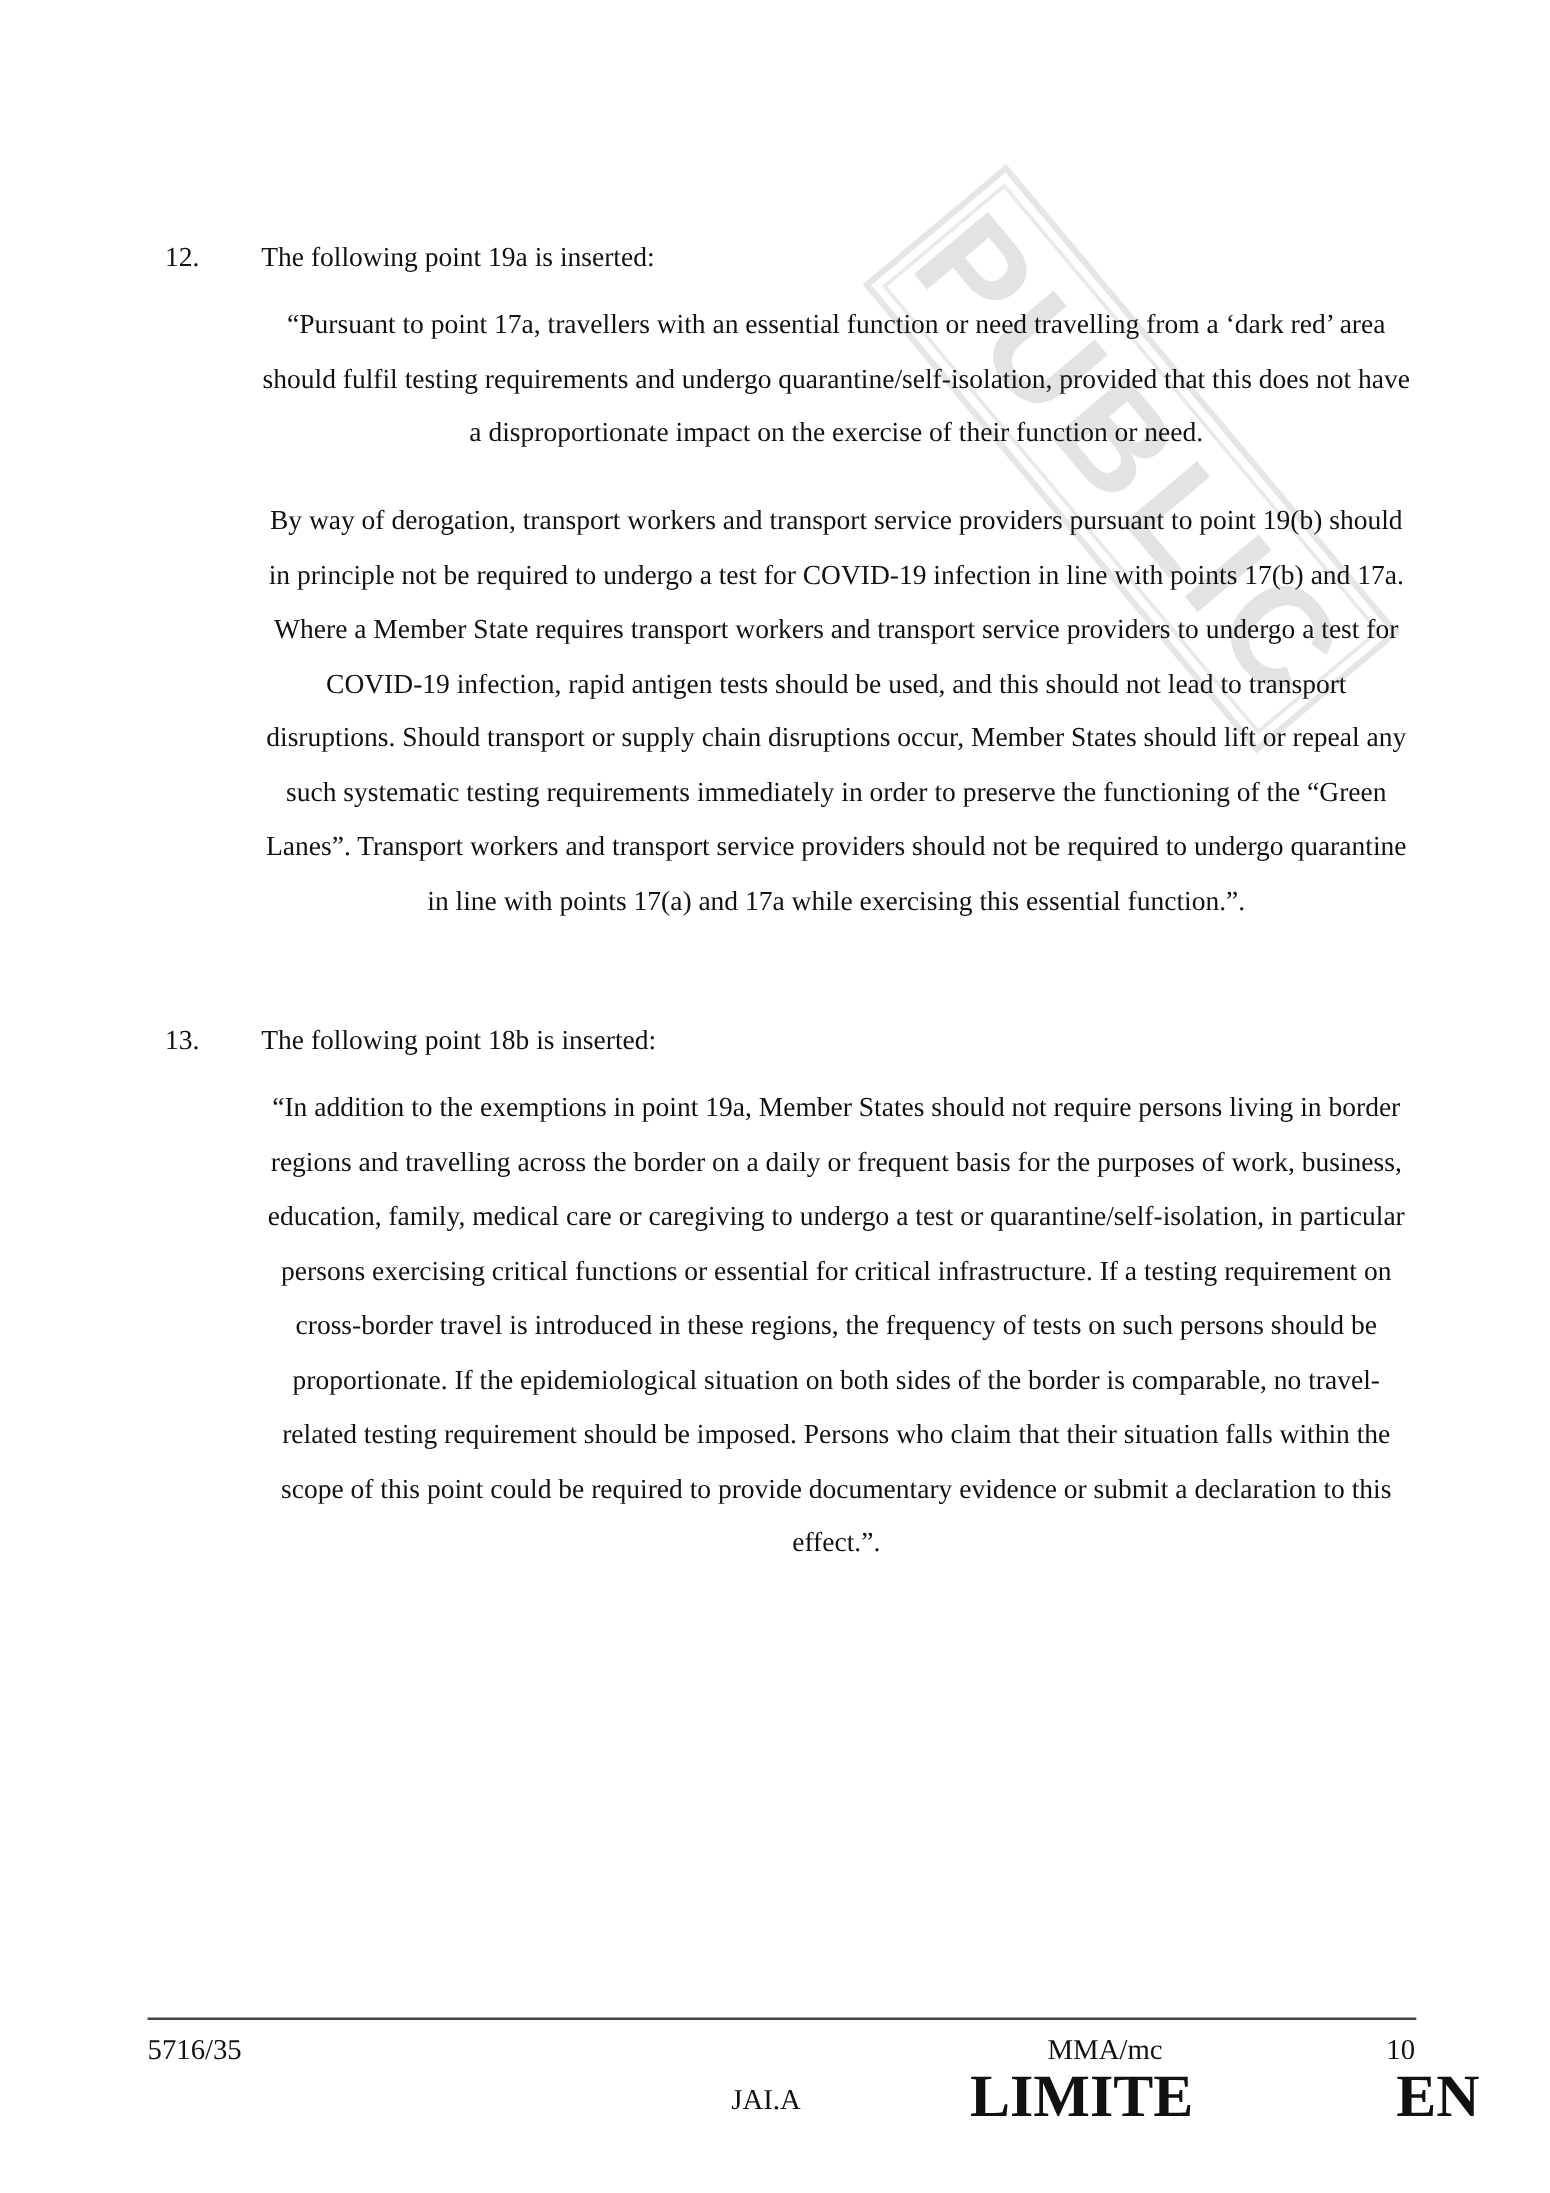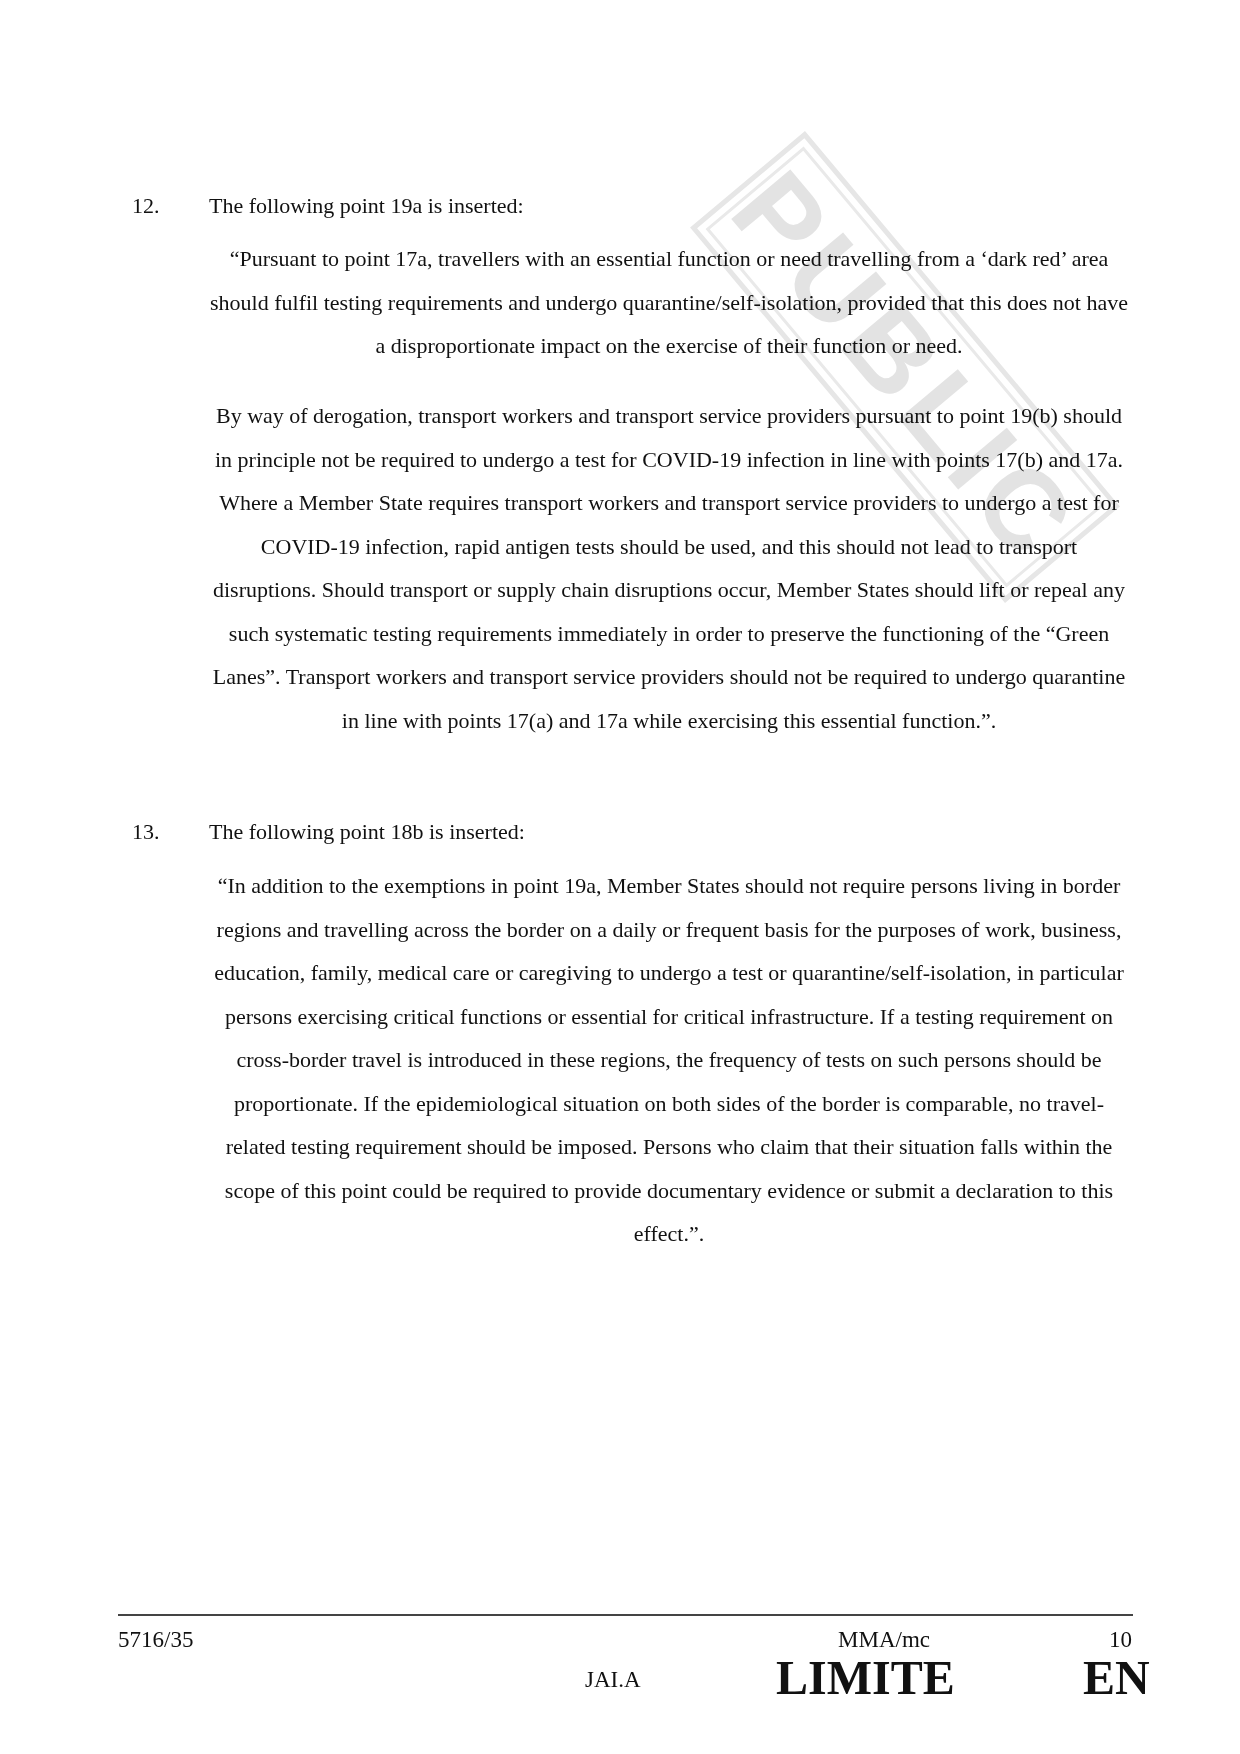--- a/index.html
+++ b/index.html
@@ -42,15 +42,15 @@
     <div class="para" style="top:864px;">“In addition to the exemptions in point 19a, Member States should not require persons living in border regions and travelling across the border on a daily or frequent basis for the purposes of work, business, education, family, medical care or caregiving to undergo a test or quarantine/self-isolation, in particular persons exercising critical functions or essential for critical infrastructure. If a testing requirement on cross-border travel is introduced in these regions, the frequency of tests on such persons should be proportionate. If the epidemiological situation on both sides of the border is comparable, no travel-related testing requirement should be imposed. Persons who claim that their situation falls within the scope of this point could be required to provide documentary evidence or submit a declaration to this effect.”.</div>
 
   </div>
 
   <div class="footer-rule"></div>
   <div class="footer-text" style="left:118px; top:1627px;">5716/35</div>
   <div class="footer-text" style="left:797px; top:1627px;margin-left:41px;">MMA/mc</div>
   <div class="footer-text" style="left:1108px; top:1627px; width:25px; text-align:center;">10</div>
   <div class="footer-text" style="left:585px; top:1667px;">JAI.A</div>
   <div class="footer-bold" style="left:776px; top:1658px;">LIMITE</div>
-  <div class="footer-bold" style="left:1083px; top:1658px;text-align:center;">EN</div>
+  <div class="footer-bold" style="left:1117px; top:1658px;text-align:center;">EN</div>
 
 </div>
 
 </body></html>

